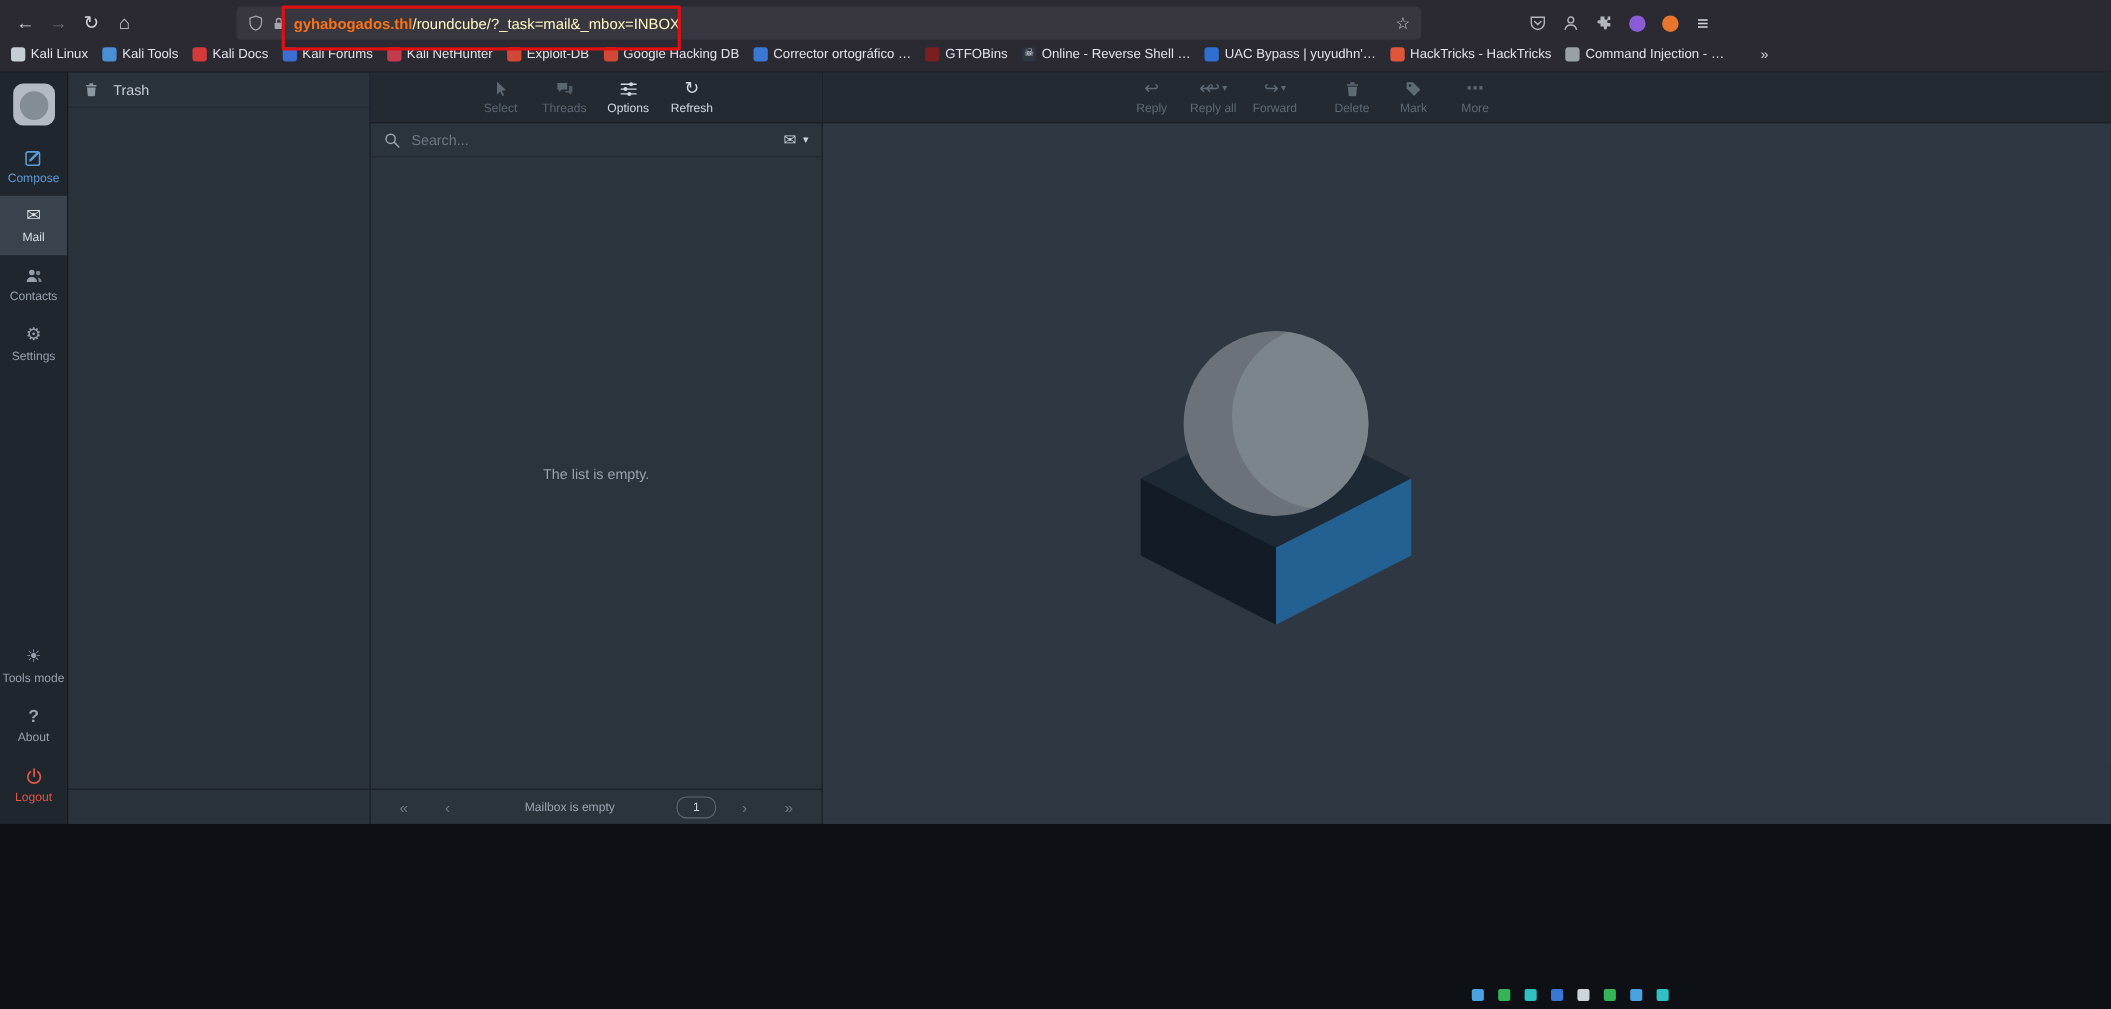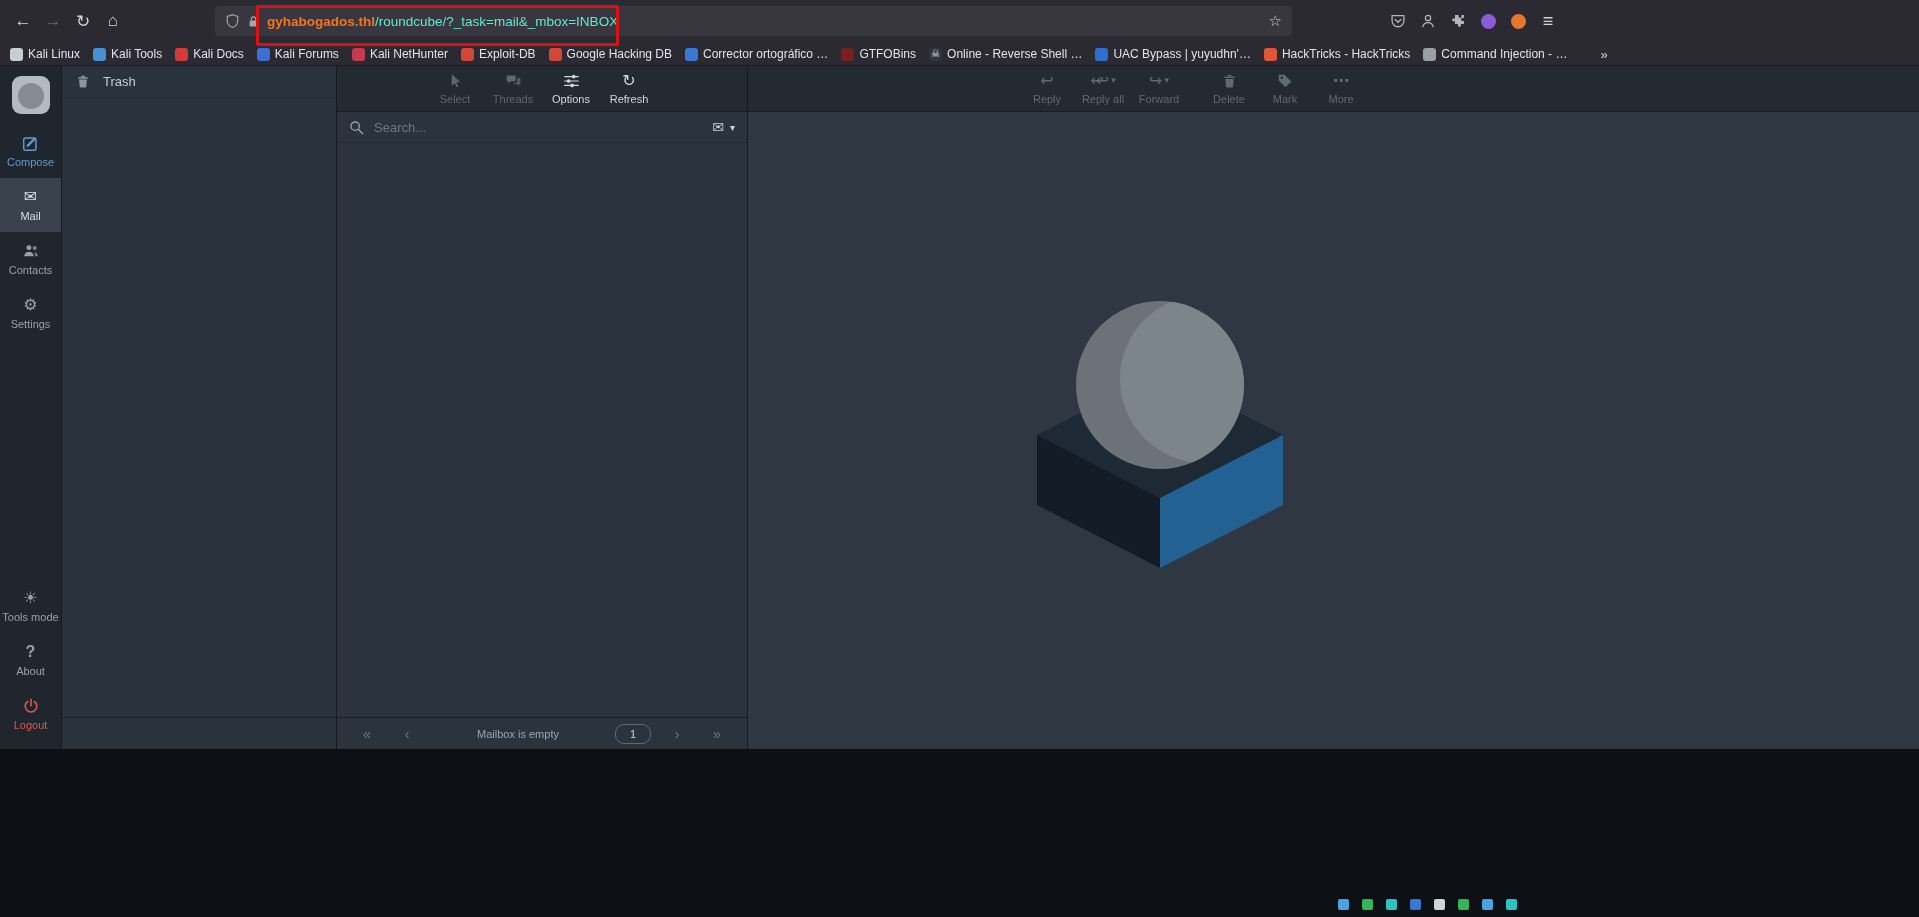--- a/index.html
+++ b/index.html
@@ -13,29 +13,29 @@
 
   
   #chrome{position:absolute;left:0;top:0;width:1919px;height:66px;background:#2b2a33;border-bottom:1px solid #1a1a20;box-sizing:border-box;}
   #navbar{position:relative;height:42px;display:flex;align-items:center;padding-left:8px;}
   .nav-btn{width:30px;height:30px;border-radius:4px;display:flex;align-items:center;justify-content:center;color:#d2d2da;font-size:17px;cursor:default;}
   .nav-btn.dim{color:#6a6a74;}
   #urlbar{position:absolute;left:215px;top:6px;width:1077px;height:30px;background:#38373f;border-radius:4px;display:flex;align-items:center;gap:7px;padding:0 10px;box-sizing:border-box;}
   .ubar-ico{display:flex;color:#a6a6b0;}
   #url-text{font-size:13.5px;white-space:nowrap;overflow:hidden;}
   #url-host{color:#f97316;font-weight:bold;}
-  #url-path{color:#5eead4;}
+  #url-path{color:#fef9c3;}
   #url-star{margin-left:auto;color:#cfcfd8;font-size:15px;}
   #url-annotation{position:absolute;left:256px;top:5px;width:357px;height:35px;border:3px solid #dd1111;border-radius:2px;pointer-events:none;z-index:40;}
   #nav-right{position:absolute;left:1385px;top:6px;height:30px;display:flex;align-items:center;gap:4px;}
   .nri{width:26px;height:30px;display:flex;align-items:center;justify-content:center;color:#b4b4be;}
   .ext-dot{width:15px;height:15px;border-radius:50%;}
   #menu-btn{font-size:18px;color:#d2d2da;}
 
-  #bookmarksbar{position:absolute;left:0;top:42px;width:1919px;height:24px;display:flex;align-items:center;gap:13px;padding-left:10px;box-sizing:border-box;font-size:12px;color:#e2e3ea;}
+  #bookmarksbar{position:absolute;left:0;top:42px;width:1919px;height:24px;display:flex;align-items:flex-start;gap:13px;padding-left:10px;box-sizing:border-box;font-size:12px;color:#e2e3ea;}
   .bm{display:flex;align-items:center;gap:5px;white-space:nowrap;}
   .bm-ico{width:13px;height:13px;border-radius:3px;flex:none;display:flex;align-items:center;justify-content:center;font-size:10px;color:#e8eaec;line-height:1;}
   #bm-overflow{margin-left:20px;color:#cfd0d8;font-size:13px;}
 
   
   #rc{position:absolute;left:0;top:66px;width:1919px;height:683px;}
   .col{position:absolute;top:0;height:100%;box-sizing:border-box;}
 
   
   #rc-sidebar{left:0;width:62px;background:#20262e;border-right:1px solid #141a20;display:flex;flex-direction:column;align-items:center;}
@@ -336,20 +336,23 @@
             <line x1="12.6" y1="12.6" x2="18.2" y2="18.2" stroke="currentColor" stroke-width="1.8" stroke-linecap="round"></line>
           </svg>
       </span>
       <input id="search-input" placeholder="Search..." style="">
       <span id="search-scope">
         <span>✉</span>
         <span style="font-size:10px;">▾</span>
       </span>
     </div>
 
+    <div id="list-body">
+      <span>The list is empty.</span>
+    </div>
 
     <div id="list-foot">
       <span class="pg">«</span>
       <span class="pg">‹</span>
       <span id="foot-status">Mailbox is empty</span>
       <span id="page-box">1</span>
       <span class="pg">›</span>
       <span class="pg">»</span>
     </div>
   </div>

